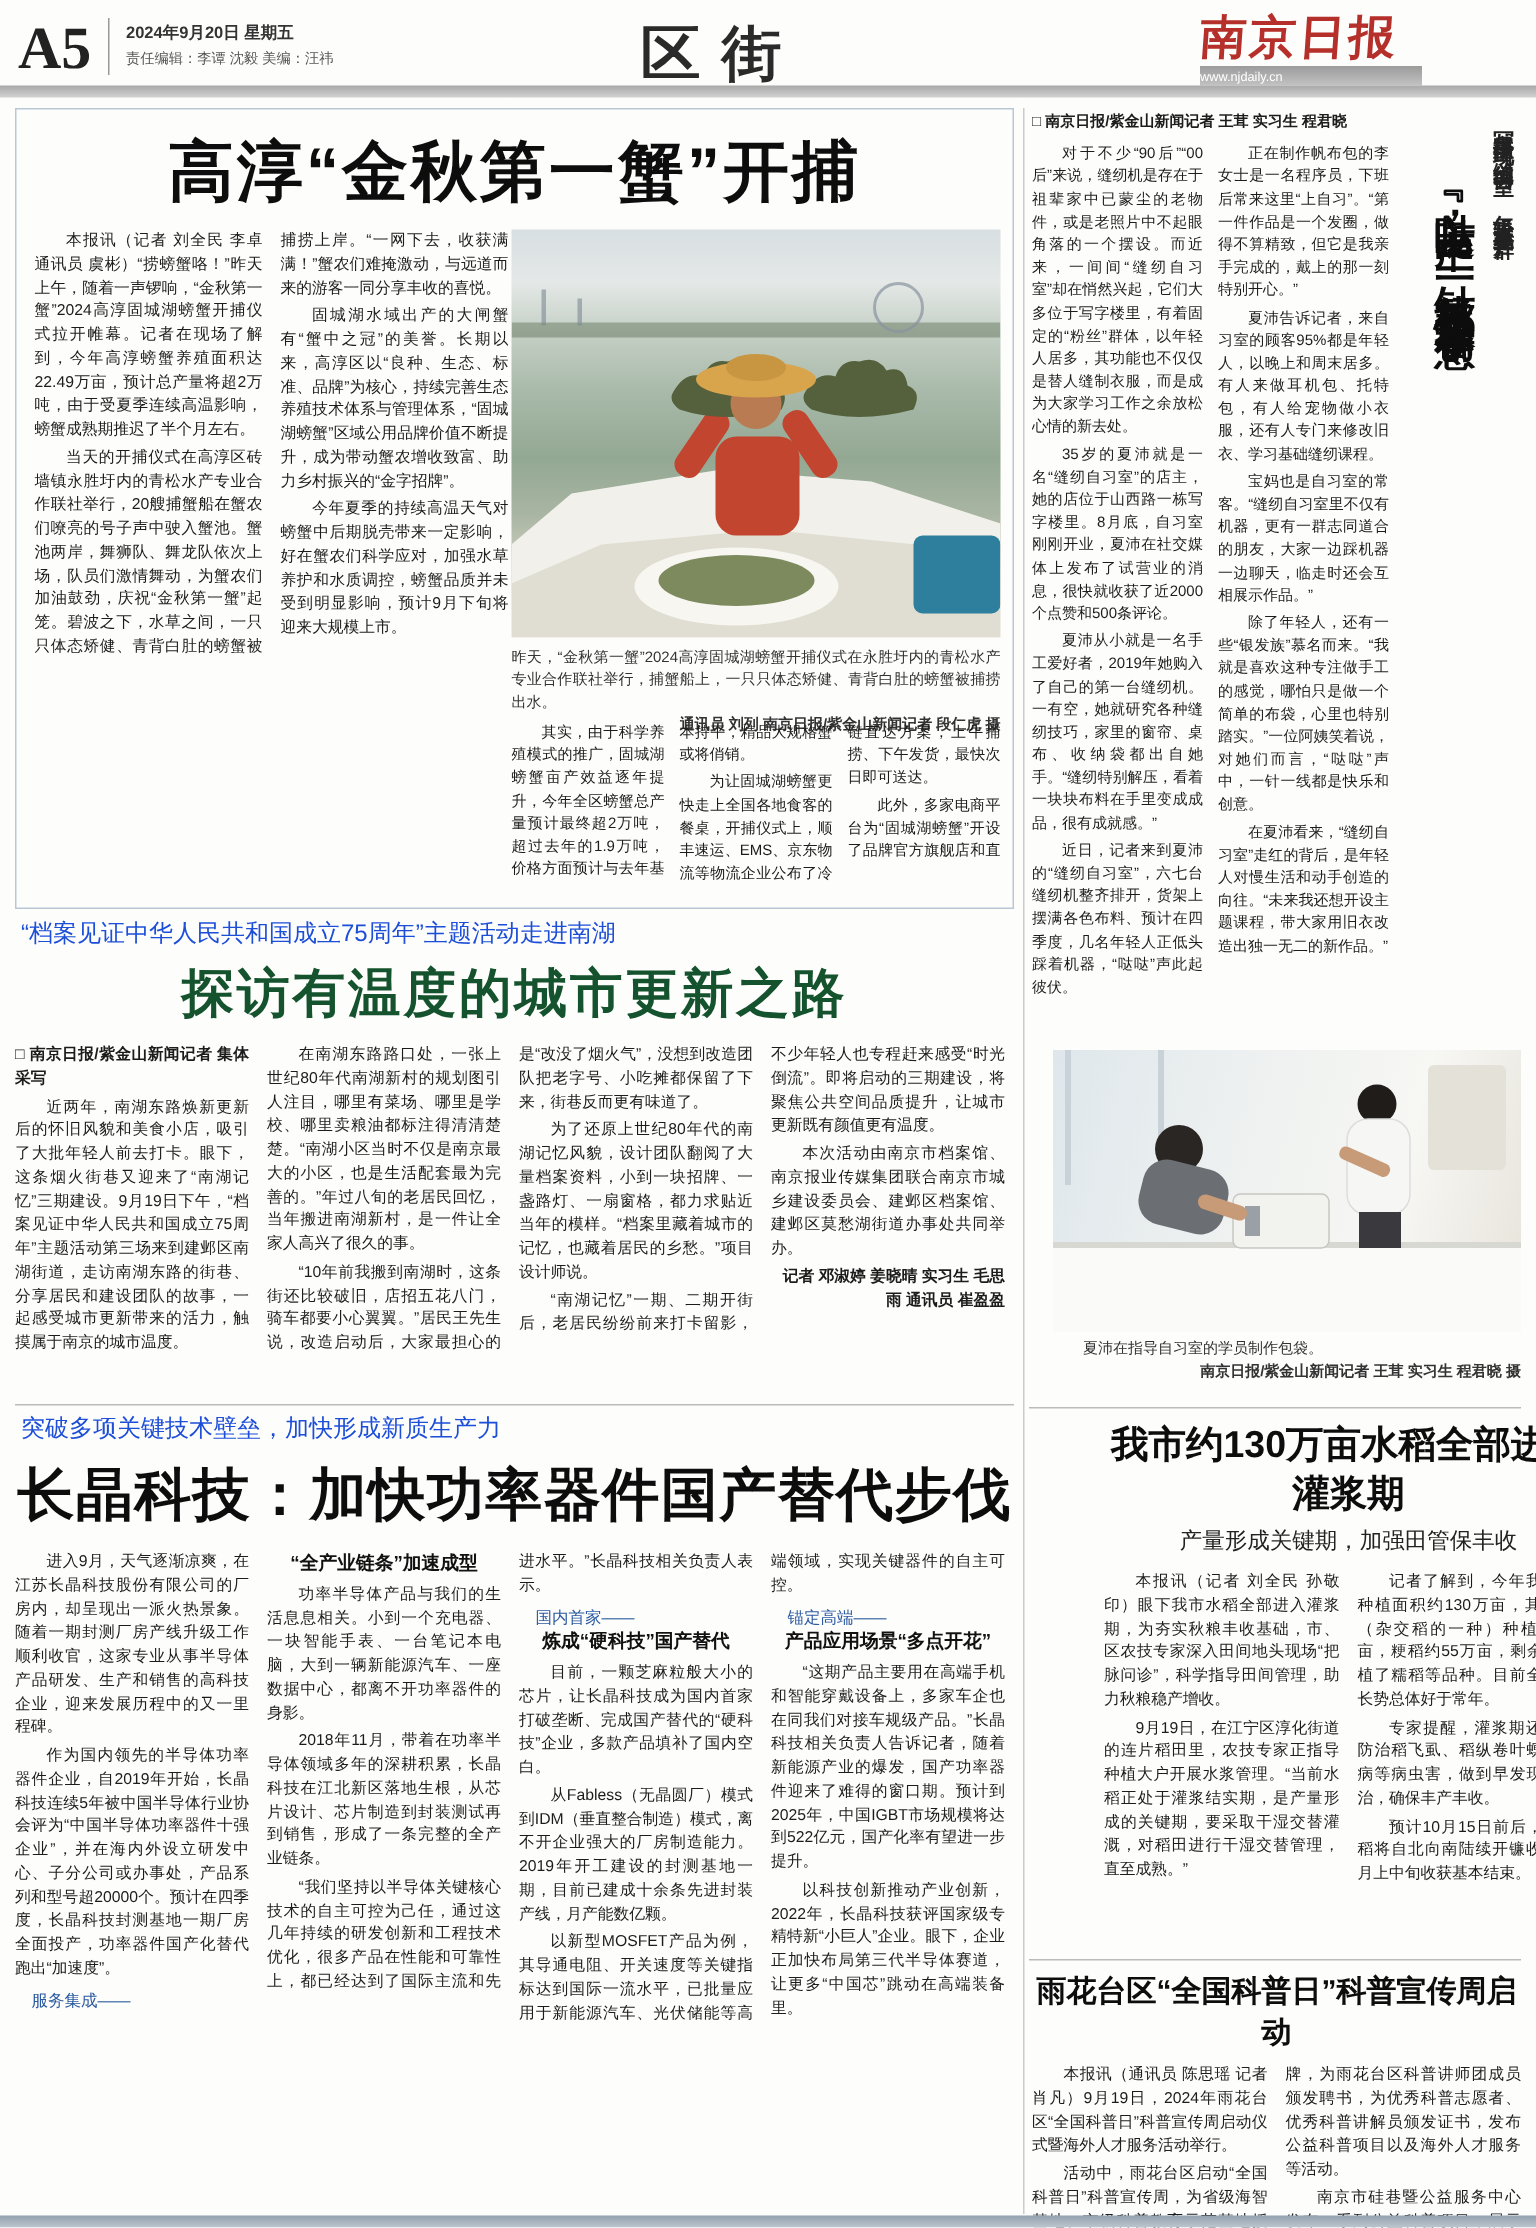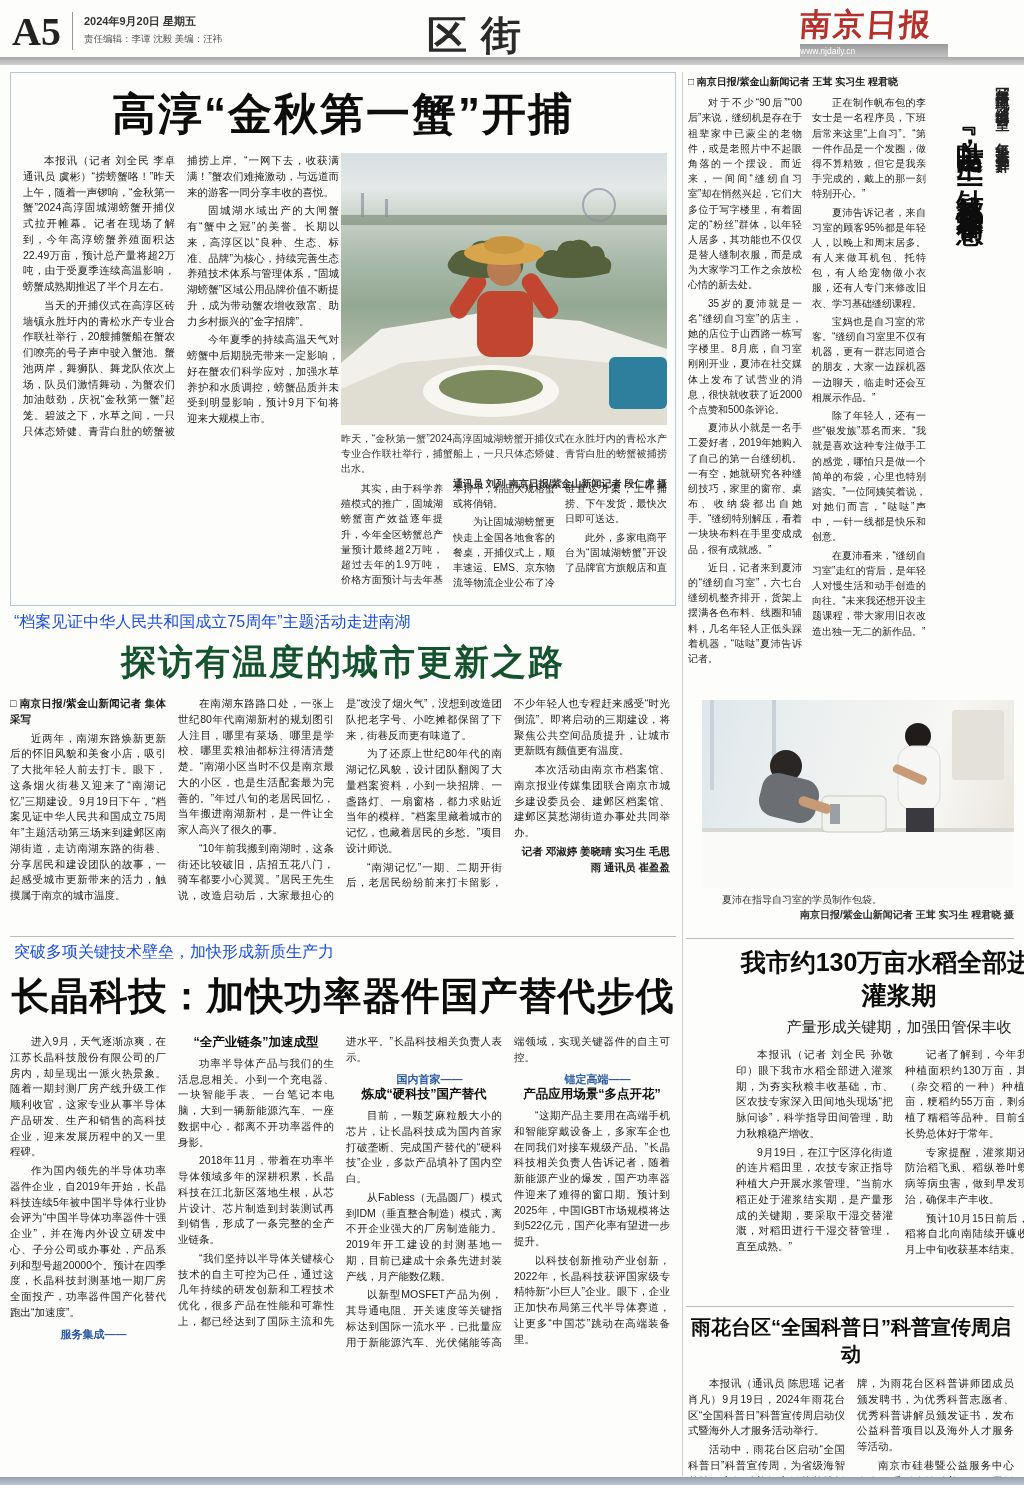--- a/index.html
+++ b/index.html
@@ -40,21 +40,21 @@
   .h-kepu { font-size:20px; font-weight:bold; text-align:center; color:#0d0d0d; }
 
   .vert { writing-mode:vertical-rl; }
   .v-kicker { font-size:14px; font-weight:bold; color:#222; letter-spacing:2px; }
   .v-head { font-size:27px; font-weight:bold; color:#0d0d0d; letter-spacing:3px; }
 
   .caption { font-size:10px; line-height:1.5; color:#333; text-align:justify; }
   .caption .credit { display:block; text-align:right; font-weight:bold; }
 
   .subhead { text-indent:0; text-align:center; margin:6px 0 5px; line-height:1.35; }
-  .subhead .sh1 { display:block; text-align:center; font-weight:bold; color:#2b5aa0; font-size:11px; text-indent:1em; }
+  .subhead .sh1 { display:block; text-align:left; font-weight:normal; color:#2b5aa0; font-size:11px; text-indent:1em; }
   .subhead .sh2 { display:block; font-weight:bold; color:#111; font-size:12.5px; }
 
   .rule { background:#bbb; height:1px; }
   .vrule { background:#ccc; width:1px; }
   .art-box { border:1px solid #b9c7d4; }
 
   
   .photo-crab { overflow:hidden;
     background:linear-gradient(180deg,#d8dfe2 0%,#e4e8e7 13%,#c3cec3 26%,#a8b9a9 40%,#93a893 56%,#a9b5a3 70%,#d8d5c6 85%,#efe9da 100%); }
   .photo-sew { overflow:hidden;
@@ -179,21 +179,21 @@
 
 <div class="abs vrule" style="left:682px;top:72px;height:1404px;"></div>
 
 <div class="abs" style="left:688px;top:72px;width:326px;height:862px;">
   <div class="smaller byline-p" style="margin:2px 0 6px;">□ 南京日报/紫金山新闻记者 王茸 实习生 程君晓</div>
 
   <div class="cols smaller" style="width:238px;height:588px;column-count:2;column-gap:10px;">
     <p class="t">对于不少“90后”“00后”来说，缝纫机是存在于祖辈家中已蒙尘的老物件，或是老照片中不起眼角落的一个摆设。而近来，一间间“缝纫自习室”却在悄然兴起，它们大多位于写字楼里，有着固定的“粉丝”群体，以年轻人居多，其功能也不仅仅是替人缝制衣服，而是成为大家学习工作之余放松心情的新去处。</p>
     <p class="t">35岁的夏沛就是一名“缝纫自习室”的店主，她的店位于山西路一栋写字楼里。8月底，自习室刚刚开业，夏沛在社交媒体上发布了试营业的消息，很快就收获了近2000个点赞和500条评论。</p>
     <p class="t">夏沛从小就是一名手工爱好者，2019年她购入了自己的第一台缝纫机。一有空，她就研究各种缝纫技巧，家里的窗帘、桌布、收纳袋都出自她手。“缝纫特别解压，看着一块块布料在手里变成成品，很有成就感。”</p>
-    <p class="t">近日，记者来到夏沛的“缝纫自习室”，六七台缝纫机整齐排开，货架上摆满各色布料、线圈和辅料，几名年轻人正低头踩着机器，“哒哒”夏沛告诉记者。</p>
+    <p class="t">近日，记者来到夏沛的“缝纫自习室”，六七台缝纫机整齐排开，货架上摆满各色布料、预计在四季度，几名年轻人正低头踩着机器，“哒哒”声此起彼伏。</p>
     <p class="t">正在制作帆布包的李女士是一名程序员，下班后常来这里“上自习”。“第一件作品是一个发圈，做得不算精致，但它是我亲手完成的，戴上的那一刻特别开心。”</p>
     <p class="t">夏沛告诉记者，来自习室的顾客95%都是年轻人，以晚上和周末居多。有人来做耳机包、托特包，有人给宠物做小衣服，还有人专门来修改旧衣、学习基础缝纫课程。</p>
     <p class="t">宝妈也是自习室的常客。“缝纫自习室里不仅有机器，更有一群志同道合的朋友，大家一边踩机器一边聊天，临走时还会互相展示作品。”</p>
     <p class="t">除了年轻人，还有一些“银发族”慕名而来。“我就是喜欢这种专注做手工的感觉，哪怕只是做一个简单的布袋，心里也特别踏实。”一位阿姨笑着说，对她们而言，“哒哒”声中，一针一线都是快乐和创意。</p>
     <p class="t">在夏沛看来，“缝纫自习室”走红的背后，是年轻人对慢生活和动手创造的向往。“未来我还想开设主题课程，带大家用旧衣改造出独一无二的新作品。”</p>
   </div>
 
   <div class="abs vert v-kicker" style="right:2px;top:4px;height:580px;">写字楼里出现“缝纫自习室”，年轻人是主要客户群</div>
 
   <div class="abs vert v-head" style="right:26px;top:46px;height:576px;width:56px;">『哒哒』声中，一针一线都是快乐和创意</div>

